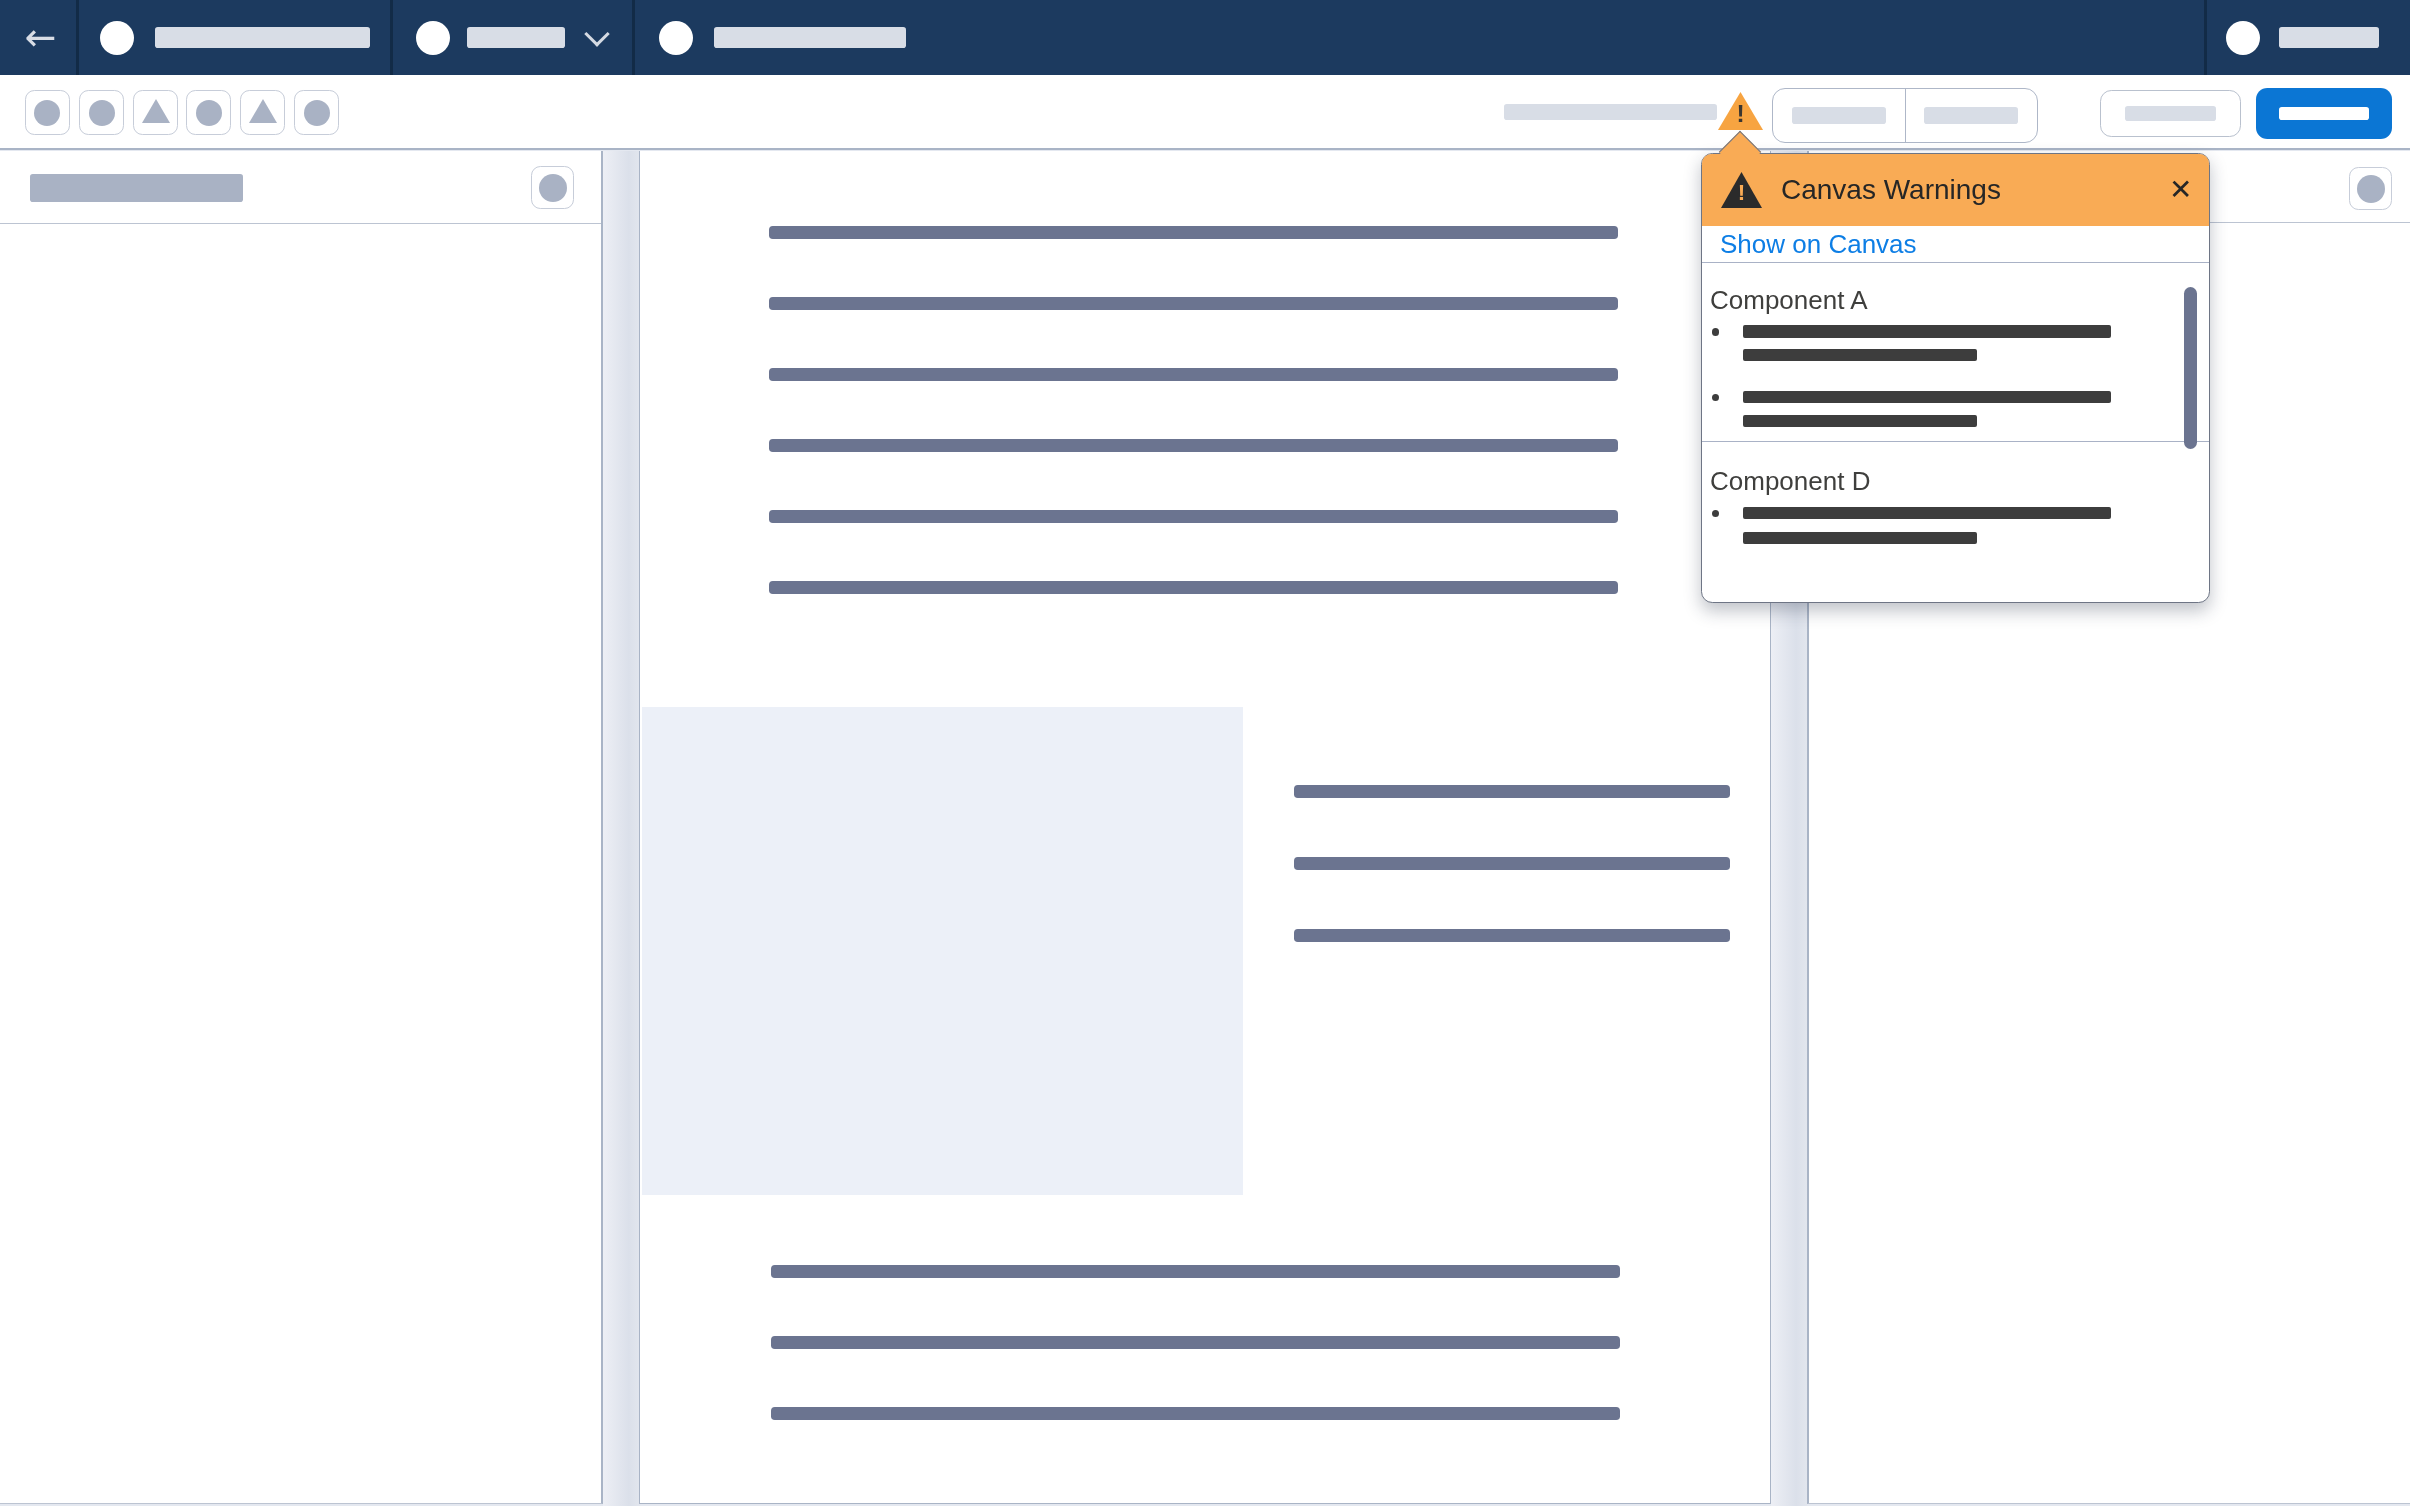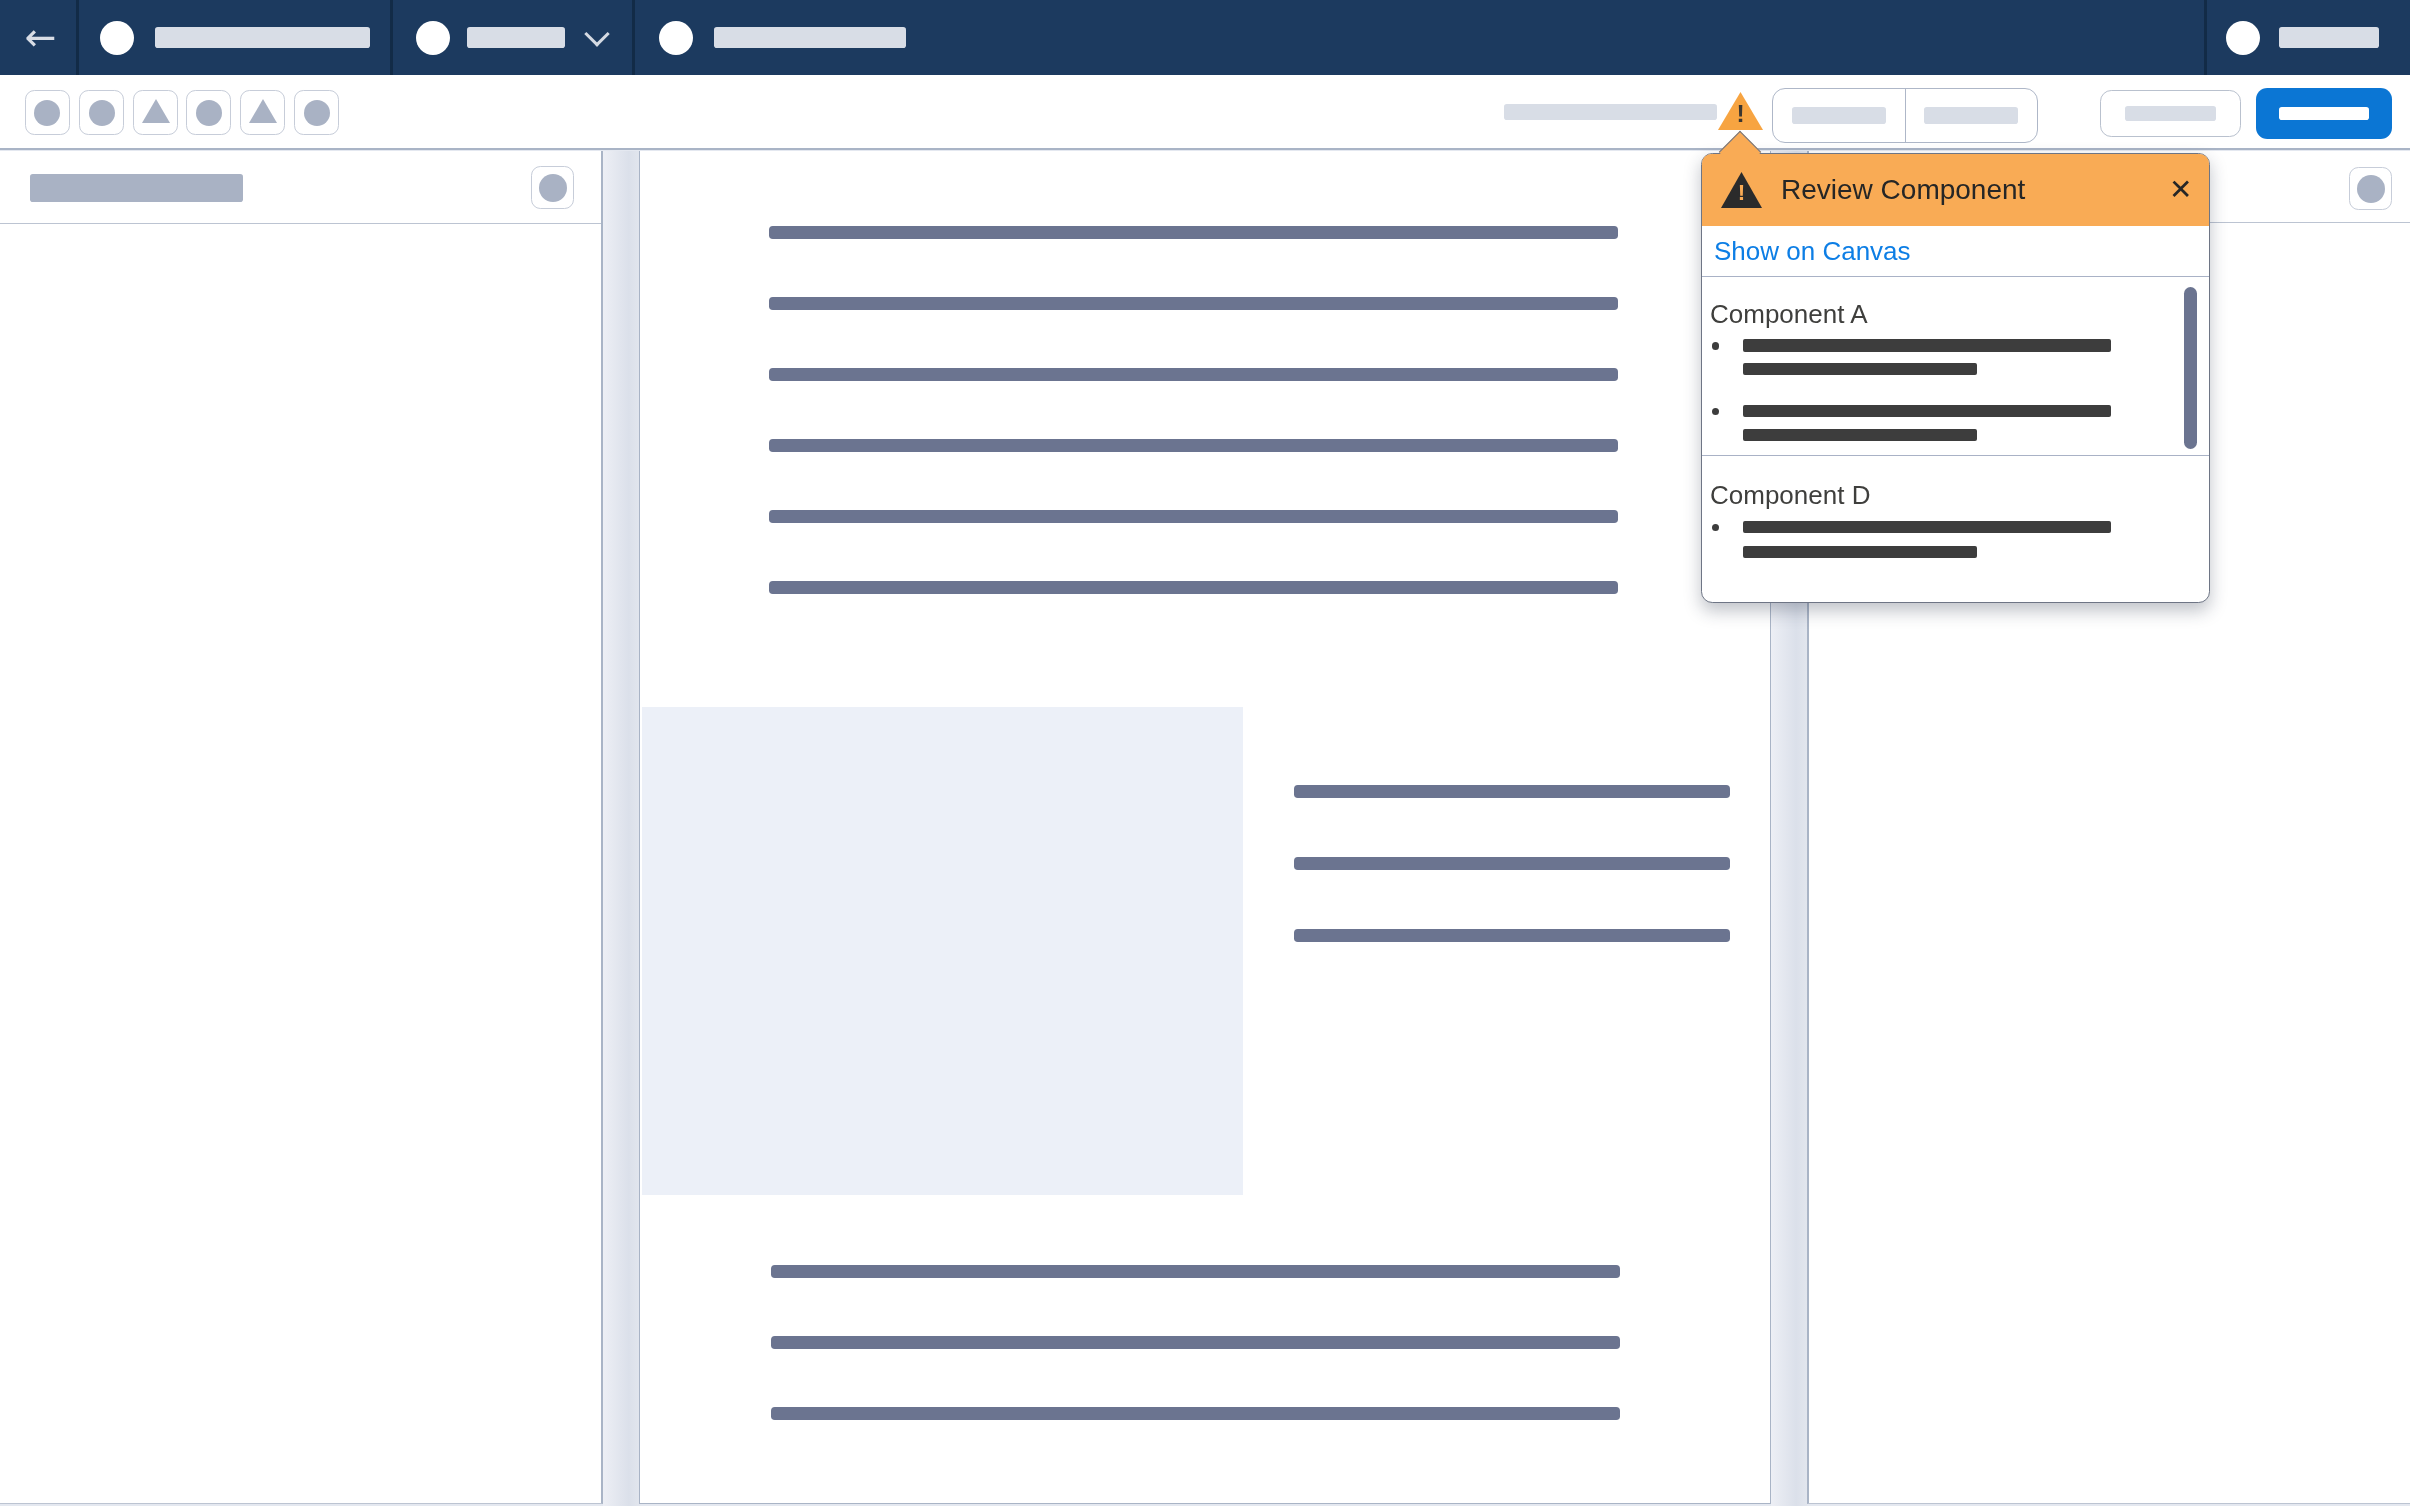--- a/index.html
+++ b/index.html
@@ -89,21 +89,21 @@
   #notch { position:absolute; left:22.6px; top:-17px; width:30px; height:30px; background:#F9AB55;
     border-left:1.9px solid #6E7585; border-top:1.9px solid #6E7585; transform:rotate(45deg); z-index:1; }
   #pop-header { position:relative; height:72px; background:#F9AB55; border-radius:9.4px 9.4px 0 0;
     display:flex; align-items:center; z-index:2; }
   .tri-dark { width:41px; height:36px; background:#2B2B2B; clip-path:polygon(50% 0,100% 100%,0 100%);
     display:flex; align-items:flex-end; justify-content:center; margin-left:19px; flex:none; }
   .tri-dark span { color:#F9AB55; font-weight:700; font-size:22.6px; line-height:1; margin-bottom:3.8px; }
   #pop-title { font-size:28px; color:#262626; margin-left:19px; }
   #pop-close { position:absolute; right:11.3px; top:19px; width:34px; height:34px; background:none; border:none;
     font-size:28px; color:#262626; cursor:pointer; line-height:34px; text-align:center; }
-  #pop-link-row { height:51px; display:flex; align-items:center; padding-left:12px;
+  #pop-link-row { height:37px; display:flex; align-items:center; padding-left:18px;
     border-bottom:1.9px solid #A9B2C6; }
   #pop-link { font-size:26px; color:#0D7EE5; text-decoration:none; cursor:pointer; }
   .pop-section { position:relative; padding:21px 0 0 8px; }
   #sectionA { height:179px; border-bottom:1.9px solid #A9B2C6; }
   #sectionD { height:140px; padding-top:22.6px; }
   .pop-section h3 { font-size:26px; font-weight:400; color:#3F3F3D; line-height:32px; }
   .bullet-row { display:flex; padding-left:1.9px; margin-top:9.4px; }
   .bullet-row + .bullet-row { margin-top:30px; }
   .bullet-dot { width:7.5px; height:7.5px; border-radius:50%; background:#3D3D3D; margin:2.8px 23.5px 0 0; flex:none; }
   .dark-bar { background:#3D3D3D; border-radius:1.9px; height:12.2px; }
@@ -227,21 +227,21 @@
   </div>
   <div></div>
 </aside>
 
 <div id="popover">
   <div id="notch"></div>
   <div id="pop-header">
     <span class="tri-dark">
         <span>!</span>
       </span>
-    <span id="pop-title">Review Component</span>
+    <span id="pop-title">Canvas Warnings</span>
     <button id="pop-close"><span>✕</span></button>
   </div>
   <div id="pop-link-row">
     <a id="pop-link">Show on Canvas</a>
   </div>
   <div class="pop-section" id="sectionA">
     <h3>Component A</h3>
     <div class="bullet-row">
       <span class="bullet-dot"></span>
       <div>

